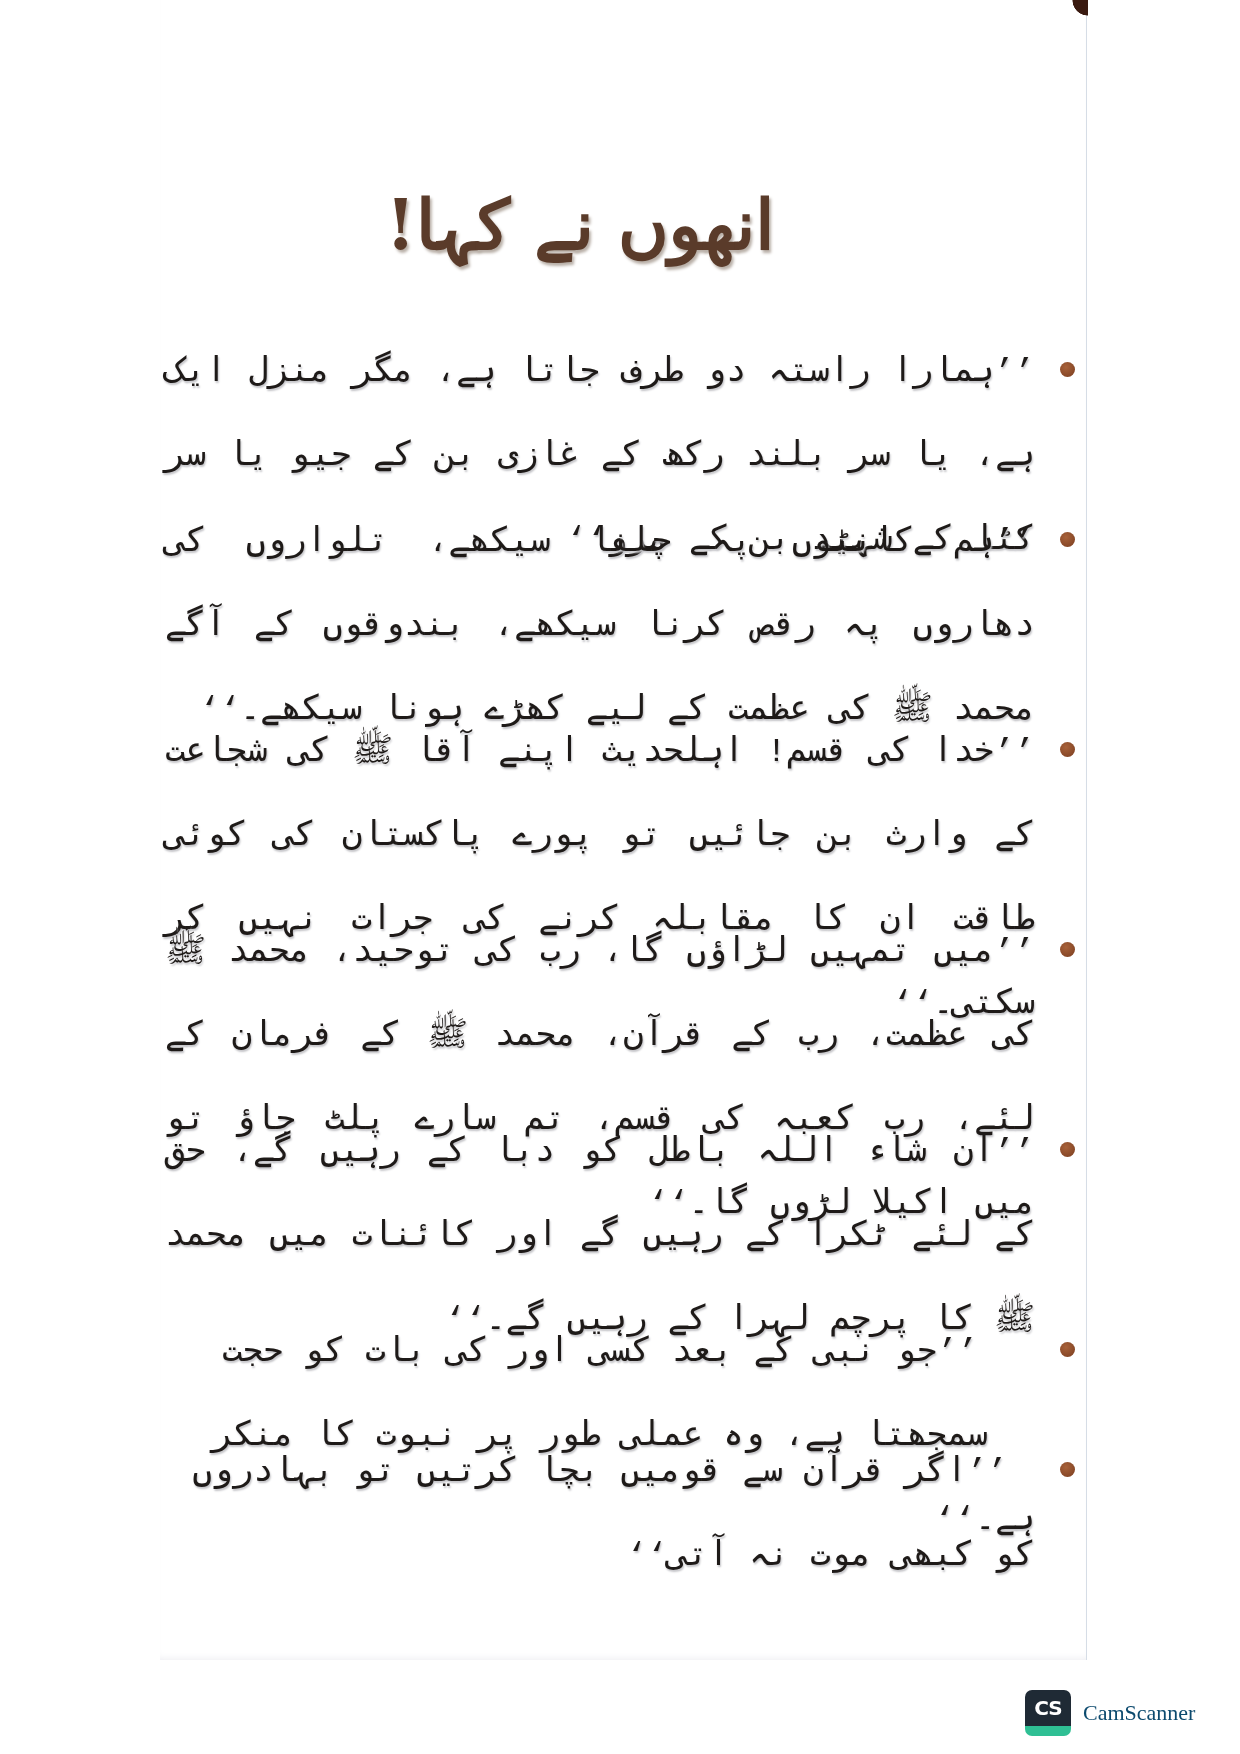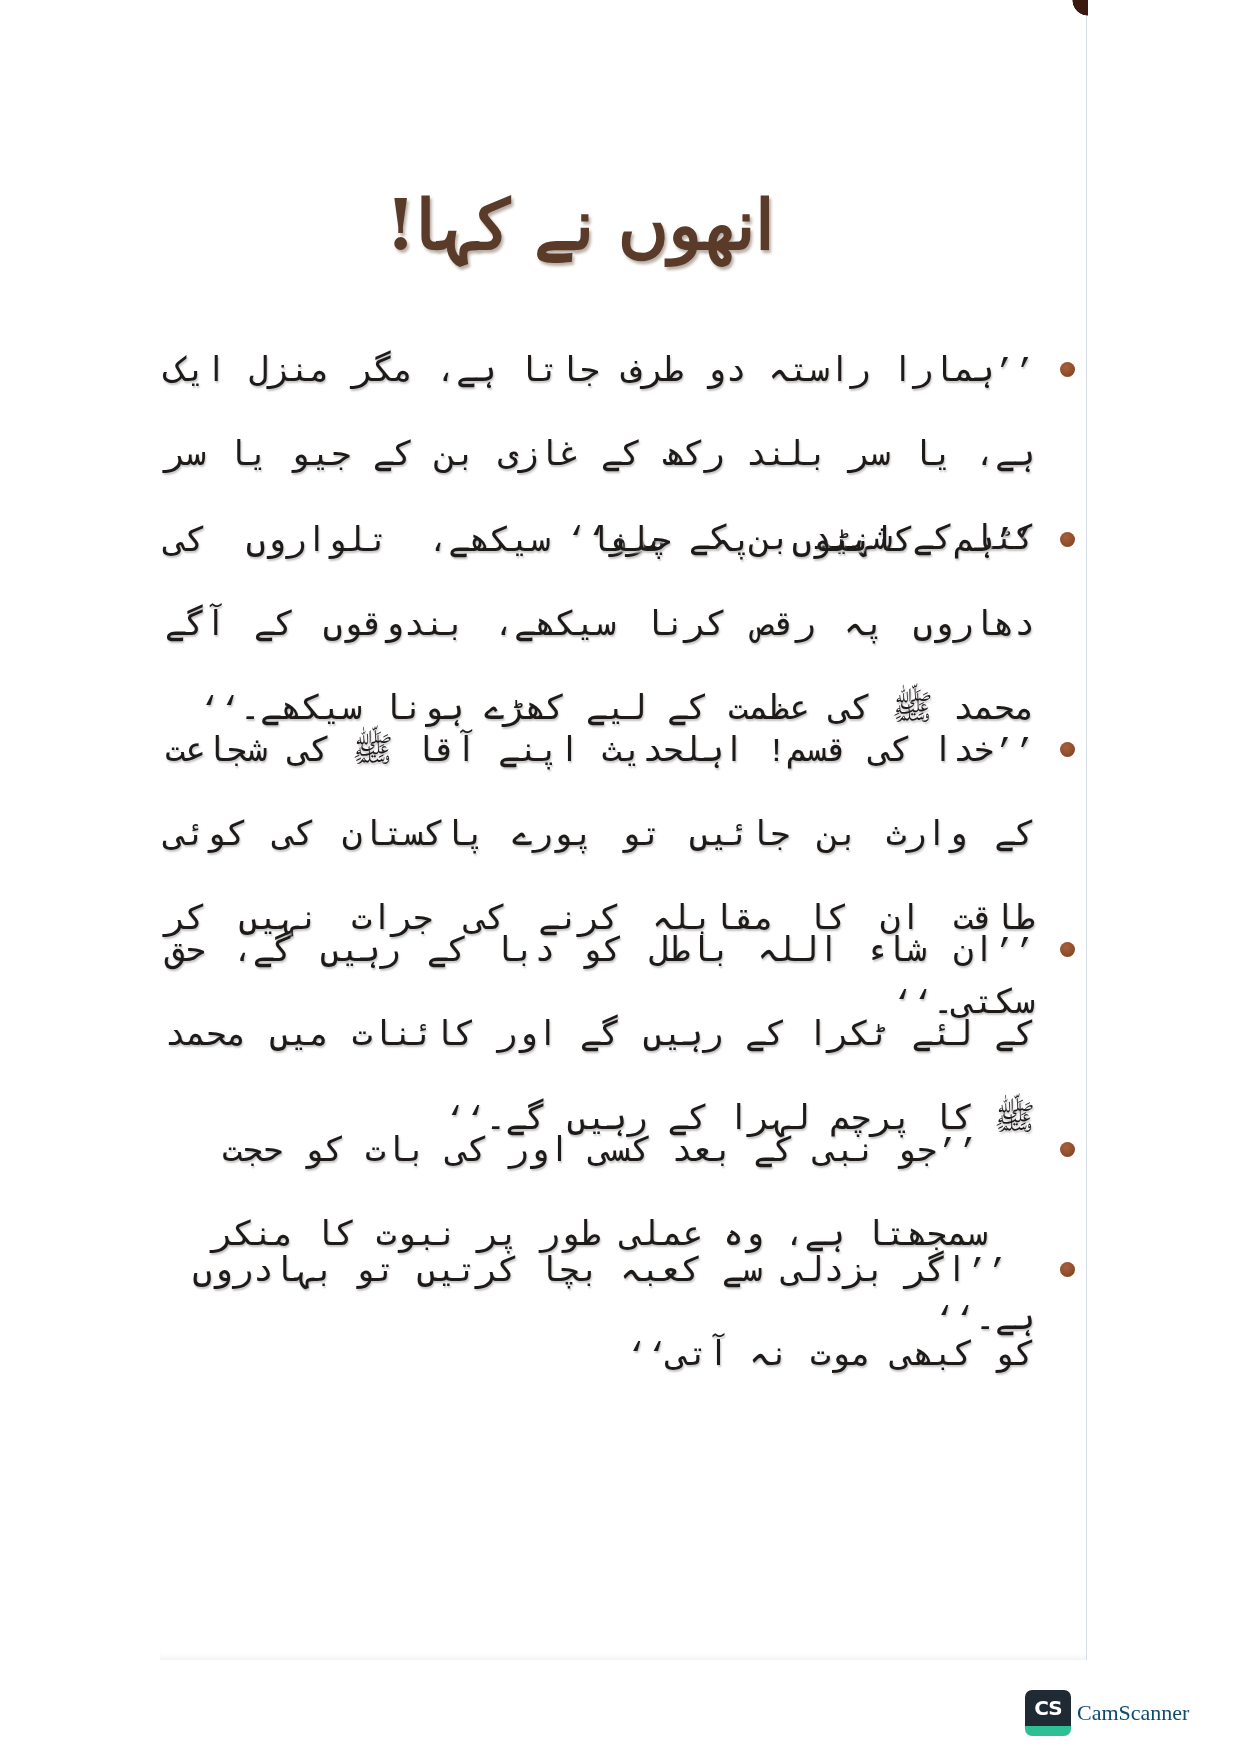--- a/index.html
+++ b/index.html
@@ -81,21 +81,21 @@
   .q7 { height: 110px; margin-top: 10px; }
   .q8 { height: 110px; margin-top: 10px; }
   .q6, .q7, .q8 { text-align: center; }
 
   .camscanner {
     position: absolute;
     left: 1025px;
     top: 1690px;
     display: flex;
     align-items: center;
-    gap: 6px;
+    gap: 12px;
   }
   .cs-logo {
     width: 46px;
     height: 46px;
     border-radius: 7px;
     background: linear-gradient(#1f2a35 0 78%, #2fbf94 78% 100%);
     color: #ffffff;
     font-family: "DejaVu Sans", sans-serif;
     font-weight: bold;
     font-size: 20px;
@@ -126,30 +126,34 @@
     <span>’’ہمارا راستہ دو طرف جاتا ہے، مگر منزل ایک ہے، یا سر بلند رکھ کے غازی بن کے جیو یا سر کٹا کے شہید بن کے مرو‘‘</span>
   </div>
   <div class="quote q3">
     <span class="bullet"></span>
     <span>’’ہم کانٹوں پہ چلنا سیکھے، تلواروں کی دھاروں پہ رقص کرنا سیکھے، بندوقوں کے آگے محمد ﷺ کی عظمت کے لیے کھڑے ہونا سیکھے۔‘‘</span>
   </div>
   <div class="quote q2">
     <span class="bullet"></span>
     <span>’’خدا کی قسم! اہلحدیث اپنے آقا ﷺ کی شجاعت کے وارث بن جائیں تو پورے پاکستان کی کوئی طاقت ان کا مقابلہ کرنے کی جرات نہیں کر سکتی۔‘‘</span>
   </div>
+  <div class="quote q4">
+    <span class="bullet"></span>
+    <span>’’میں تمہیں لڑاؤں گا، رب کی توحید، محمد ﷺ کی عظمت، رب کے قرآن، محمد ﷺ کے فرمان کے لئے، رب کعبہ کی قسم، تم سارے پلٹ جاؤ تو میں اکیلا لڑوں گا۔‘‘</span>
+  </div>
   <div class="quote q5">
     <span class="bullet"></span>
     <span>’’ان شاء اللہ باطل کو دبا کے رہیں گے، حق کے لئے ٹکرا کے رہیں گے اور کائنات میں محمد ﷺ کا پرچم لہرا کے رہیں گے۔‘‘</span>
   </div>
   <div class="quote q6">
     <span class="bullet"></span>
     <span>’’جو نبی کے بعد کسی اور کی بات کو حجت سمجھتا ہے، وہ عملی طور پر نبوت کا منکر ہے۔‘‘</span>
   </div>
   <div class="quote q8">
     <span class="bullet"></span>
-    <span>’’اگر بزدلی سے کعبہ بچا کرتیں تو بہادروں کو کبھی موت نہ آتی‘‘</span>
+    <span>’’اگر قرآن سے قومیں بچا کرتیں تو بہادروں کو کبھی موت نہ آتی‘‘</span>
   </div>
 </div>
 
 <div class="camscanner">
   <div class="cs-logo">CS</div>
   <div class="cs-text">CamScanner</div>
 </div>
 
 </body></html>

